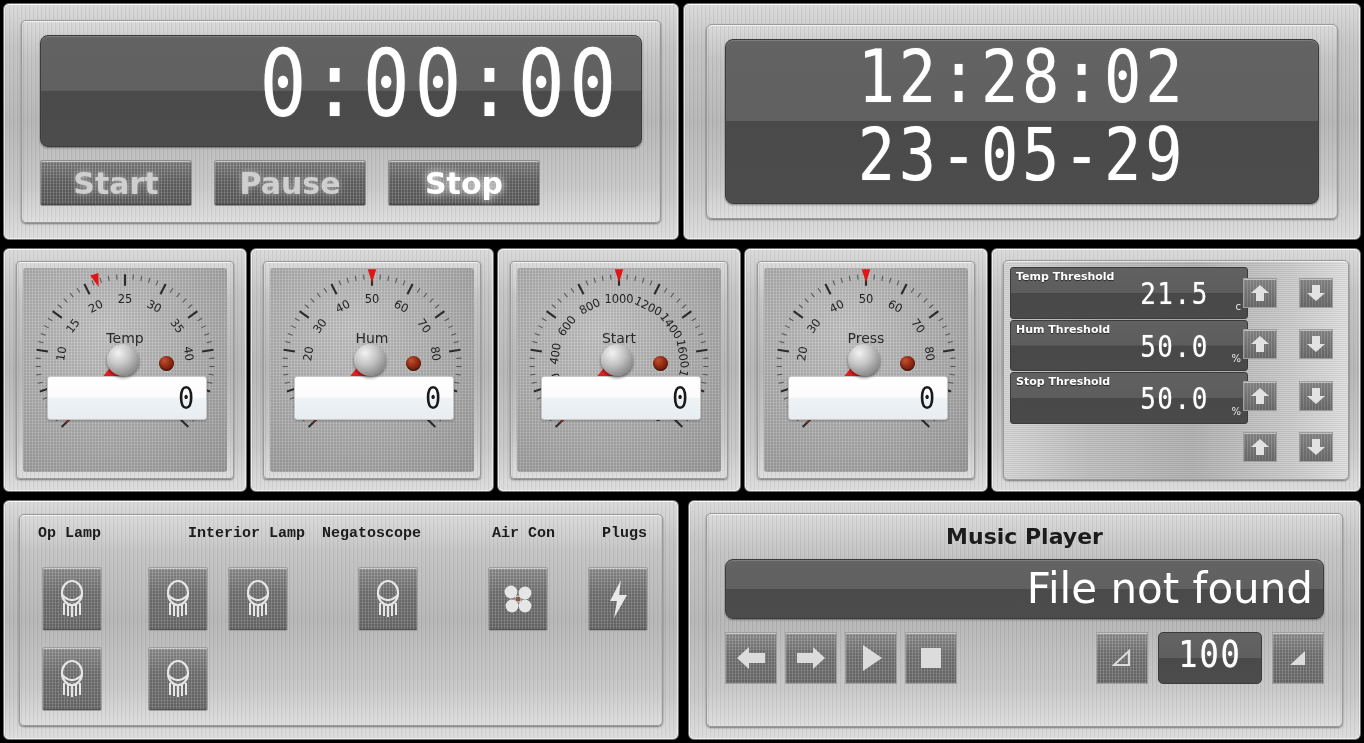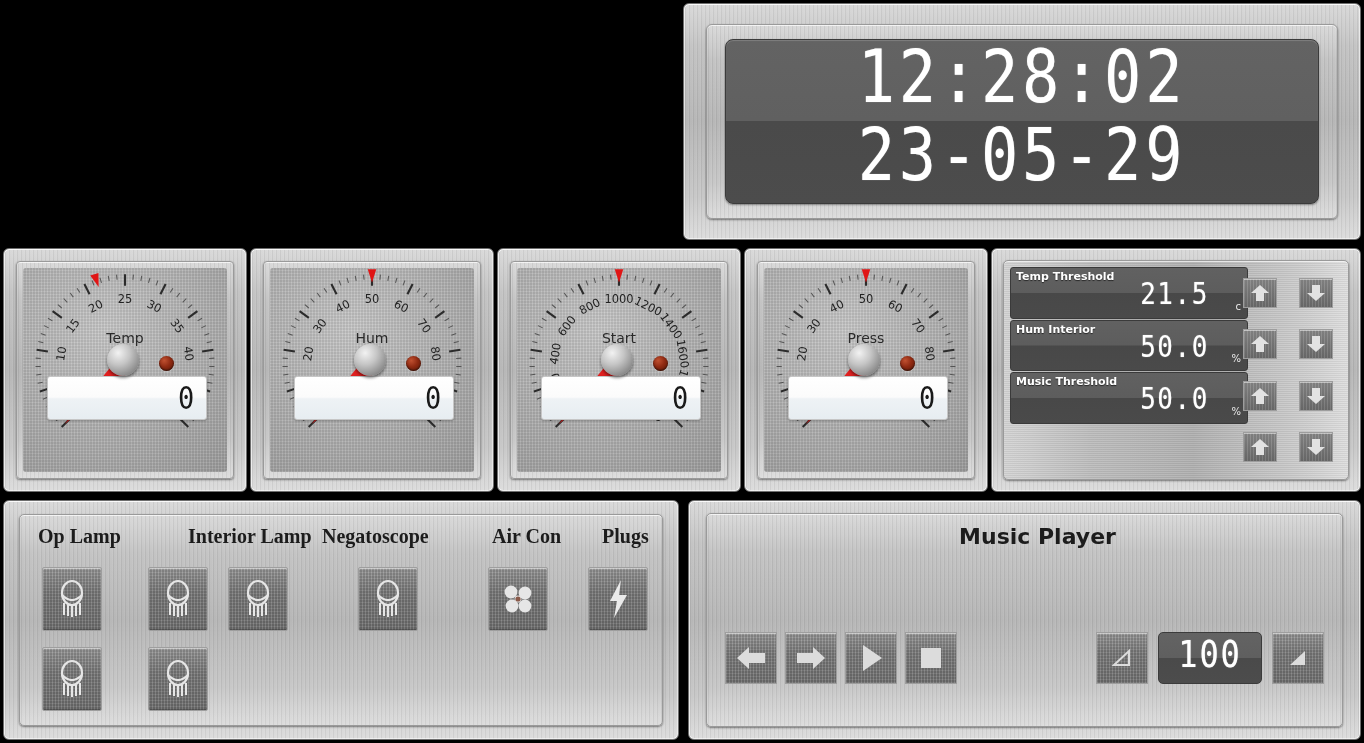--- a/index.html
+++ b/index.html
@@ -185,38 +185,38 @@
     box-shadow: inset 0 1px 0 rgba(255,255,255,.5);
     cursor:pointer;
   }
 
   
   #ctl-panel { left:3px; top:500px; width:676px; height:240px; }
   #ctl-inner { left:15px; top:13px; right:15px; bottom:13px; }
   #ctl-head { position:absolute; left:10px; top:10px; right:10px; height:34px; }
   .ctl-head-lbl {
     position:absolute; top:0;
-    font-size:20px; font-weight:bold; color:#1c1c1c;
-    font-family:Liberation Serif, serif; white-space:nowrap;
+    font-size:15px; font-weight:bold; color:#1c1c1c;
+    font-family:Liberation Mono, monospace; white-space:nowrap;
   }
   .dev-btn {
     position:absolute; width:60px; height:64px;
     border:1px solid #9e9e9e; border-radius:2px;
     background:
       repeating-linear-gradient(90deg, rgba(255,255,255,.09) 0 1px, rgba(0,0,0,.09) 1px 3px),
       repeating-linear-gradient(0deg, rgba(255,255,255,.06) 0 1px, rgba(0,0,0,.07) 1px 3px),
       linear-gradient(180deg,#9a9a9a 0%, #7c7c7c 40%, #737373 100%);
     box-shadow: inset 0 1px 0 rgba(255,255,255,.55), inset 0 -1px 0 rgba(0,0,0,.3);
     display:flex; align-items:center; justify-content:center;
     cursor:pointer;
   }
 
   
   #mus-panel { left:688px; top:500px; width:673px; height:240px; }
-  #mus-inner { left:17px; top:12px; right:17px; bottom:12px;padding-left:13px; }
+  #mus-inner { left:17px; top:12px; right:17px; bottom:12px; }
   #mus-title {
     position:absolute; top:10px; width:100%; text-align:center;
     font-size:22px; font-weight:bold; color:#1c1c1c;
     font-family:"DejaVu Sans", sans-serif;
   }
   #mus-lcd { left:18px; top:45px; right:18px; height:60px; }
   #mus-text {
     position:absolute; right:10px; top:4px;
     font-size:42px; color:#fff; font-family:"DejaVu Sans", sans-serif;
   }
@@ -238,20 +238,32 @@
     background: linear-gradient(180deg,#636363 0%,#5f5f5f 49%, #4a4a4a 51%, #4c4c4c 100%);
     border:1px solid #3b3b3b;
   }
   #vol-val { position:absolute; width:100%; text-align:center; top:5px; font-size:32px; }
 </style>
 </head>
 <body>
 
 <div id="root">
 
+  <div class="panel metal" id="sw-panel">
+    <div class="inner metal" id="sw-inner">
+      <div class="lcd" id="sw-lcd">
+        <div class="seg" id="sw-time">0:00:00</div>
+      </div>
+      <div id="sw-btns">
+        <div class="sw-btn dim">Start</div>
+        <div class="sw-btn dim">Pause</div>
+        <div class="sw-btn bright">Stop</div>
+      </div>
+    </div>
+  </div>
 
   <div class="panel metal" id="clk-panel">
     <div class="inner metal" id="clk-inner">
       <div class="lcd" id="clk-lcd">
         <div class="seg clk-line" id="clk-time">12:28:02</div>
         <div class="seg clk-line" id="clk-date">23-05-29</div>
       </div>
     </div>
   </div>
 
@@ -576,26 +588,26 @@
 
   <div class="panel metal" id="thr-panel">
     <div class="inner metal-v" id="thr-inner">
       <div class="thr-rows" id="thr-rows">
           <div class="thr-row">
             <div class="thr-label">Temp Threshold</div>
             <div class="seg thr-val">21.5</div>
             <div class="thr-unit">c</div>
           </div>
           <div class="thr-row">
-            <div class="thr-label">Hum Interior</div>
+            <div class="thr-label">Hum Threshold</div>
             <div class="seg thr-val">50.0</div>
             <div class="thr-unit">%</div>
           </div>
           <div class="thr-row">
-            <div class="thr-label">Music Threshold</div>
+            <div class="thr-label">Stop Threshold</div>
             <div class="seg thr-val">50.0</div>
             <div class="thr-unit">%</div>
           </div>
         </div>
       <div class="thr-arrows" id="thr-arrows">
           <div class="thr-arow">
             <div class="arrow-btn">
               <svg width="22" height="20" viewBox="0 0 22 20">
                 <polygon points="11,2 20,10 15,10 15,18 7,18 7,10 2,10" fill="#e2e2e2"></polygon>
               </svg>
@@ -737,20 +749,23 @@
               <line x1="25" y1="24" x2="25" y2="36" stroke="#e6e6e6" stroke-width="2"></line>
             </svg>
           </div>
         </div>
     </div>
   </div>
 
   <div class="panel metal" id="mus-panel">
     <div class="inner metal" id="mus-inner">
       <div id="mus-title">Music Player</div>
+      <div class="lcd" id="mus-lcd">
+        <div id="mus-text">File not found</div>
+      </div>
       <div id="mus-ctrls">
           <div class="m-btn crosshatch">
             <svg width="34" height="30" viewBox="0 0 34 30">
               <polygon points="3,15 15,4 15,10 31,10 31,20 15,20 15,26" fill="#dcdcdc"></polygon>
             </svg>
           </div>
           <div class="m-btn crosshatch">
             <svg width="34" height="30" viewBox="0 0 34 30">
               <polygon points="31,15 19,4 19,10 3,10 3,20 19,20 19,26" fill="#dcdcdc"></polygon>
             </svg>

